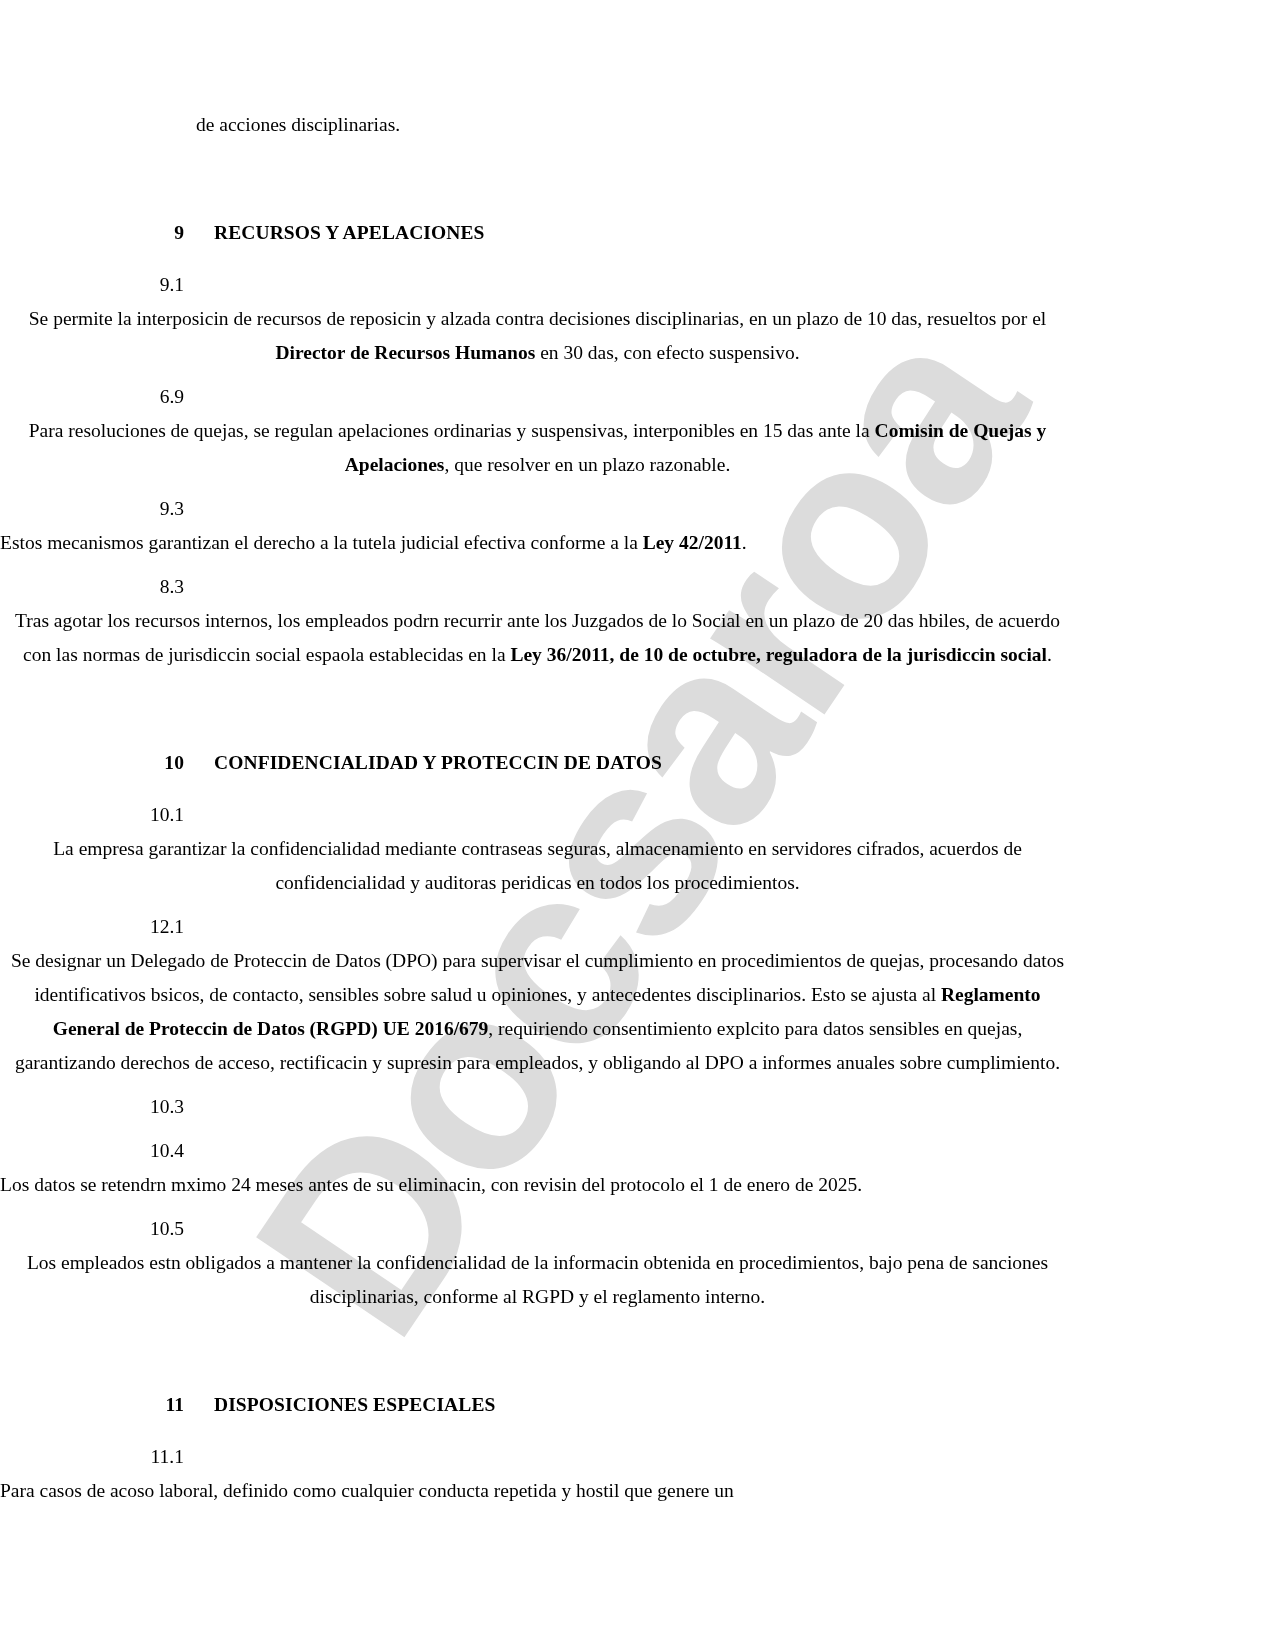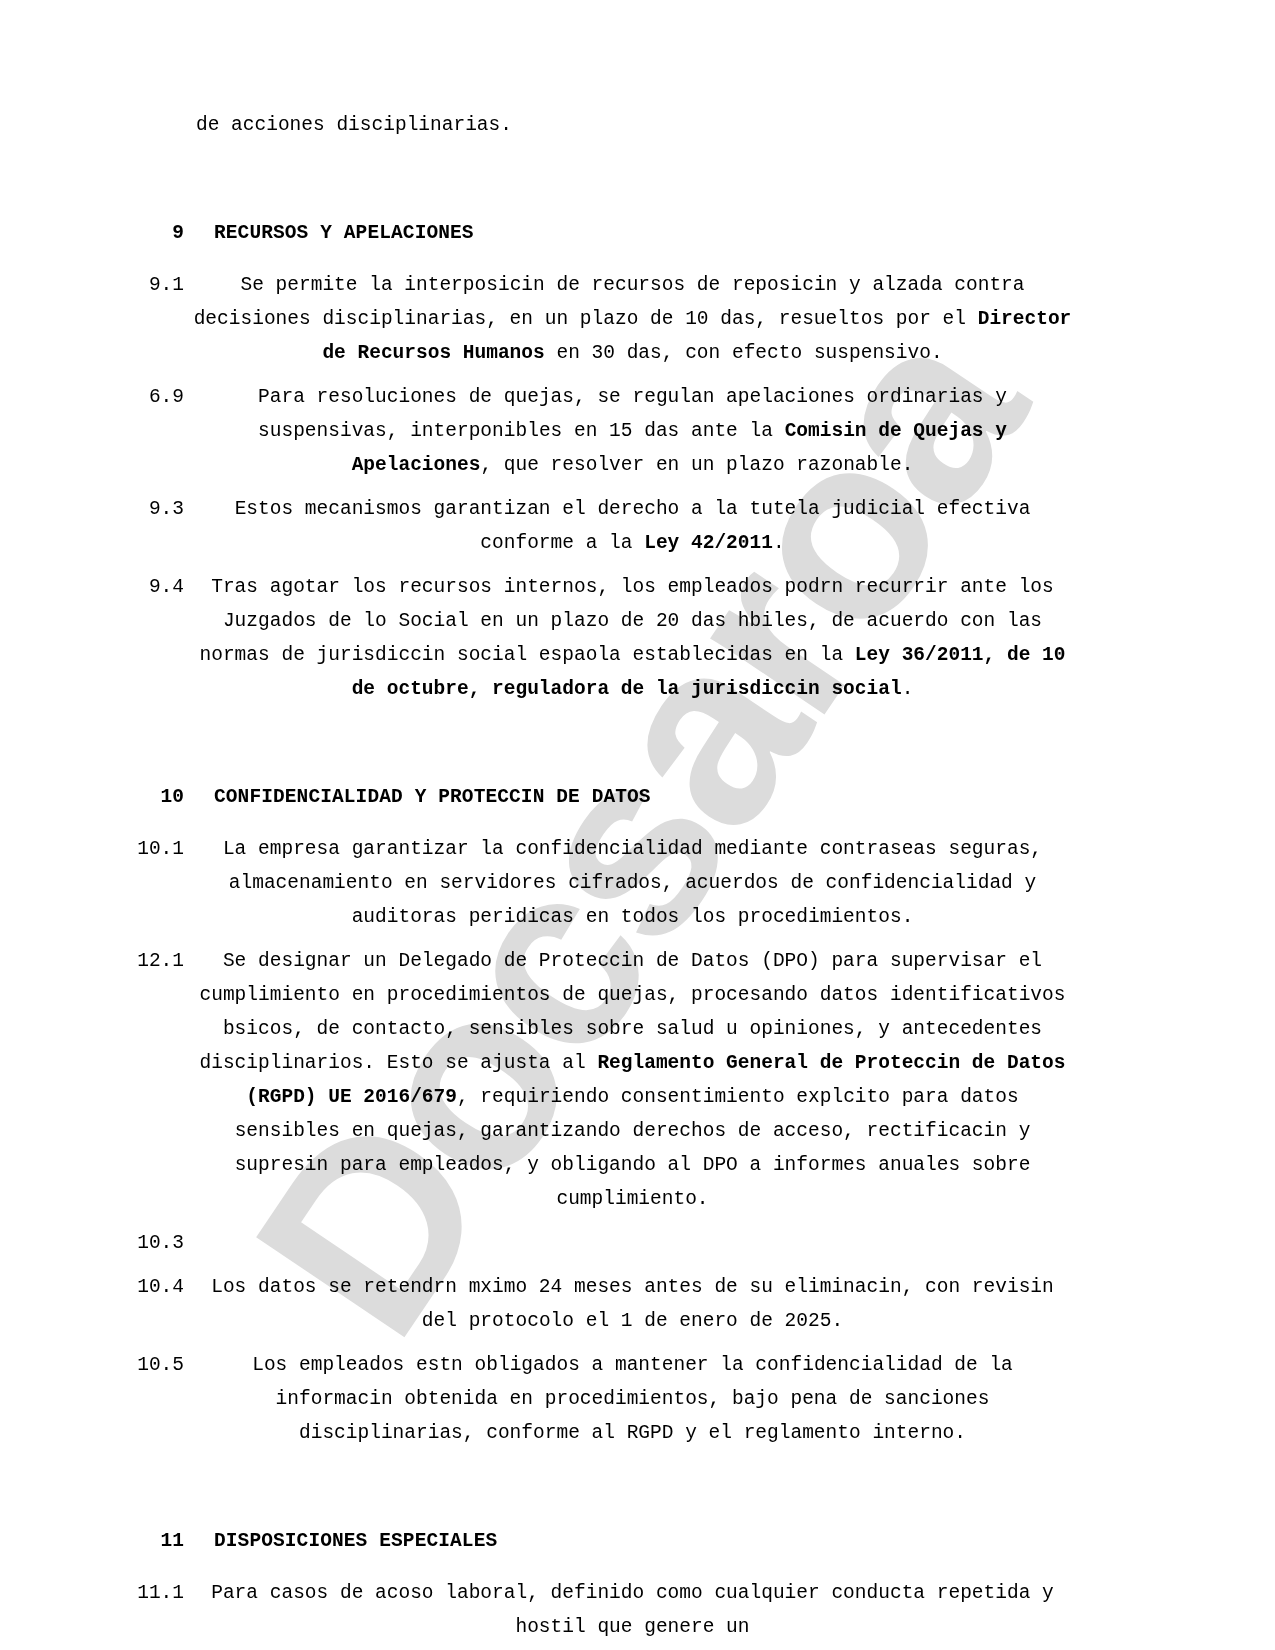--- a/index.html
+++ b/index.html
@@ -46,21 +46,20 @@
 
   
   .content {
     position: absolute;
     left: 0;
     top: 0;
     width: 1275px;
     z-index: 1;
     padding-top: 108px;
     box-sizing: border-box;
-    font-family: Liberation Mono, monospace;
   }
 
   .cont-para {
     margin: 0 0 0 0;
     padding-left: 196px;
     padding-right: 200px;
     font-size: 19.5px;
     line-height: 34px;
   }
 
@@ -84,20 +83,21 @@
     flex: 1;
     margin-left: 24px;
   }
 
   .clause {
     display: flex;
     align-items: baseline;
     padding-right: 200px;
     font-size: 19.5px;
     line-height: 34px;
+    flex-direction: column;
   }
   .clause .num {
     width: 190px;
     min-width: 190px;
     text-align: right;
     padding-right: 6px;
     box-sizing: border-box;
     white-space: nowrap;
   }
   .clause .body {
@@ -139,21 +139,21 @@
           <div class="num">6.9</div>
           <div class="body"><span>Para resoluciones de quejas, se regulan apelaciones ordinarias y suspensivas, interponibles en 15 das ante la </span><b>Comisin de Quejas y Apelaciones</b><span>, que resolver en un plazo razonable.</span></div>
         </div>
         <div class="sp-xs"></div>
         <div class="clause">
           <div class="num">9.3</div>
           <div class="body"><span>Estos mecanismos garantizan el derecho a la tutela judicial efectiva conforme a la </span><b>Ley 42/2011</b><span>.</span></div>
         </div>
         <div class="sp-xs"></div>
         <div class="clause">
-          <div class="num">9.4</div>
+          <div class="num">8.3</div>
           <div class="body"><span>Tras agotar los recursos internos, los empleados podrn recurrir ante los Juzgados de lo Social en un plazo de 20 das hbiles, de acuerdo con las normas de jurisdiccin social espaola establecidas en la </span><b>Ley 36/2011, de 10 de octubre, reguladora de la jurisdiccin social</b><span>.</span></div>
         </div>
         <div class="sp-xl"></div>
         <div class="heading">
           <div class="num">10</div>
           <div class="body">CONFIDENCIALIDAD Y PROTECCIN DE DATOS</div>
         </div>
         <div class="sp-s"></div>
         <div class="clause">
           <div class="num">10.1</div>

